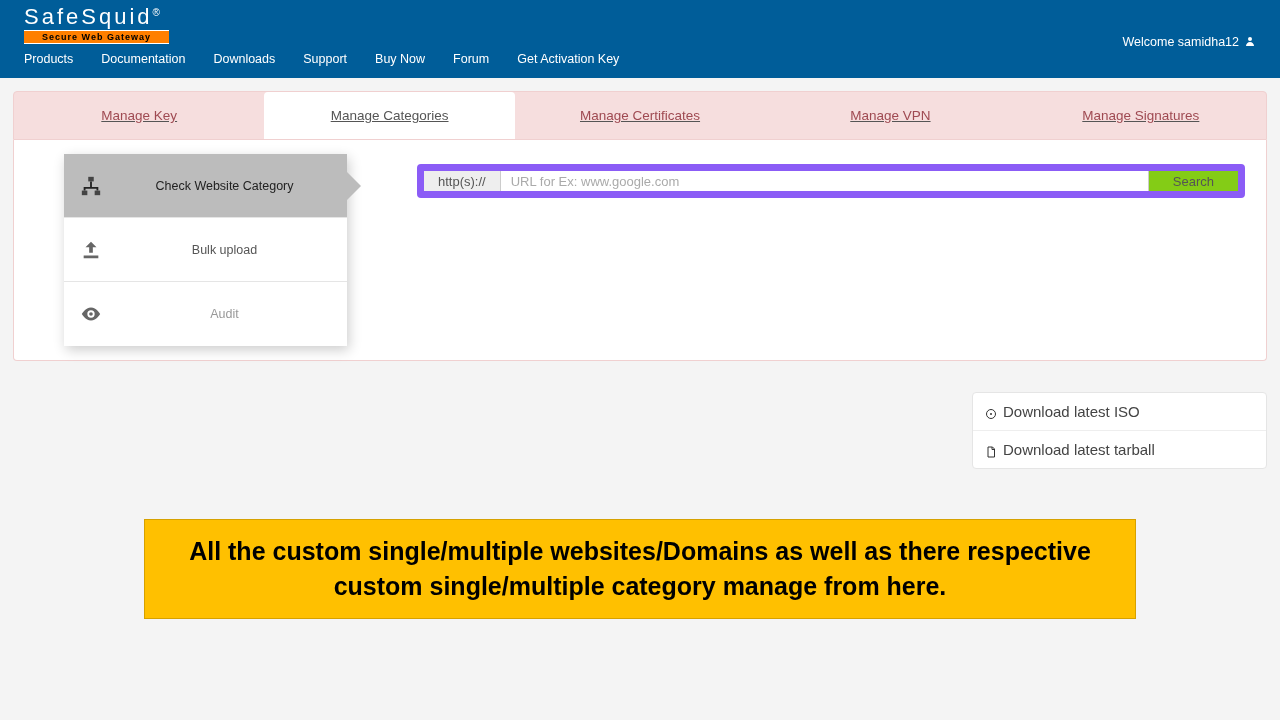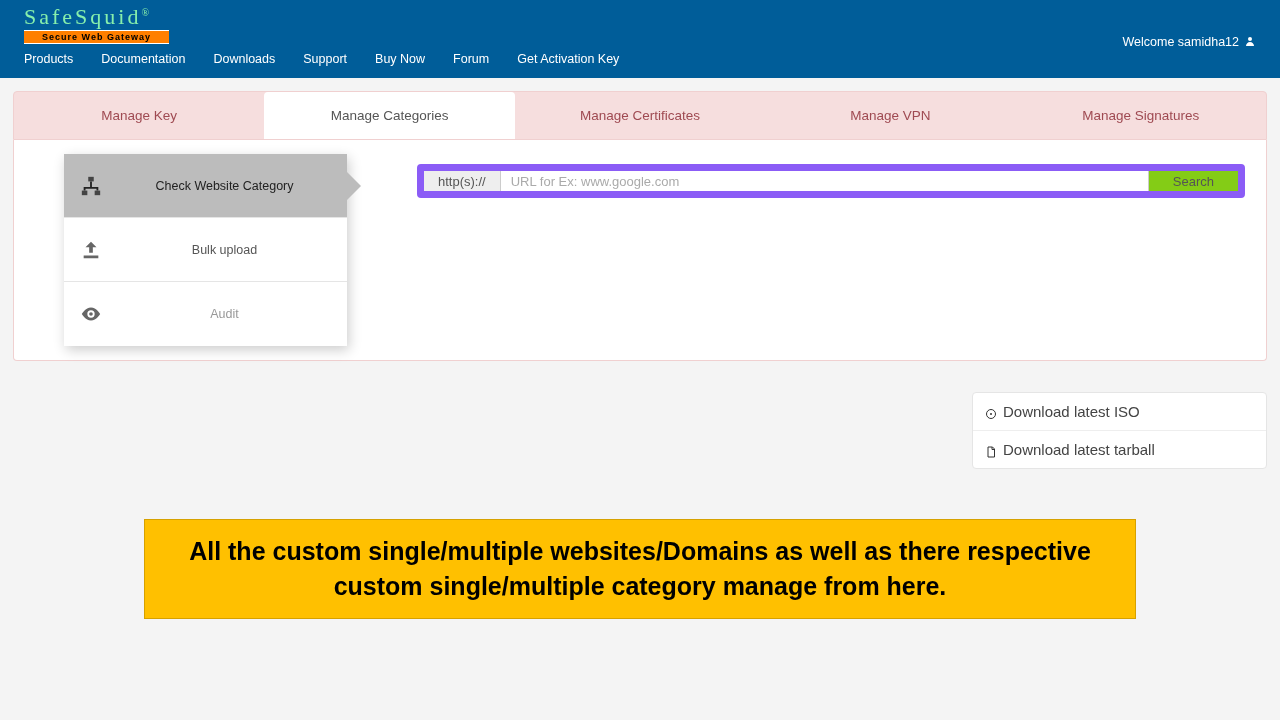--- a/index.html
+++ b/index.html
@@ -22,25 +22,25 @@
   }
   .topbar-row1 {
     display: flex;
     justify-content: space-between;
     align-items: center;
     height: 44px;
     padding-top: 4px;
   }
   .logo-block { display: flex; flex-direction: column; }
   .logo-main {
-    font-family: Liberation Serif, serif;
+    font-family: Liberation Sans, sans-serif;
     font-size: 22px;
     letter-spacing: 3px;
     font-weight: 400;
-    color: #86efac;
+    color: #ffffff;
     position: relative;
   }
   .logo-main sup { font-size: 10px; vertical-align: super; letter-spacing:0;}
   .logo-tag {
     background: #ff7f00;
     color: #000;
     font-size: 9px;
     letter-spacing: 1px;
     padding: 1px 2px;
     border-top: 1px solid #fff;
@@ -62,20 +62,21 @@
 
   
   .panel-wrap {
     padding: 13px;
   }
   .tabs-row {
     display: flex;
     background: #f6dede;
     border: 1px solid #f0d0d0;
     border-radius: 4px 4px 0 0;
+    text-decoration: underline;
   }
   .tab {
     flex: 1;
     text-align: center;
     padding: 16px 10px;
     font-size: 13.5px;
     color: #9f4a52;
     cursor: pointer;
   }
   .tab.active {

